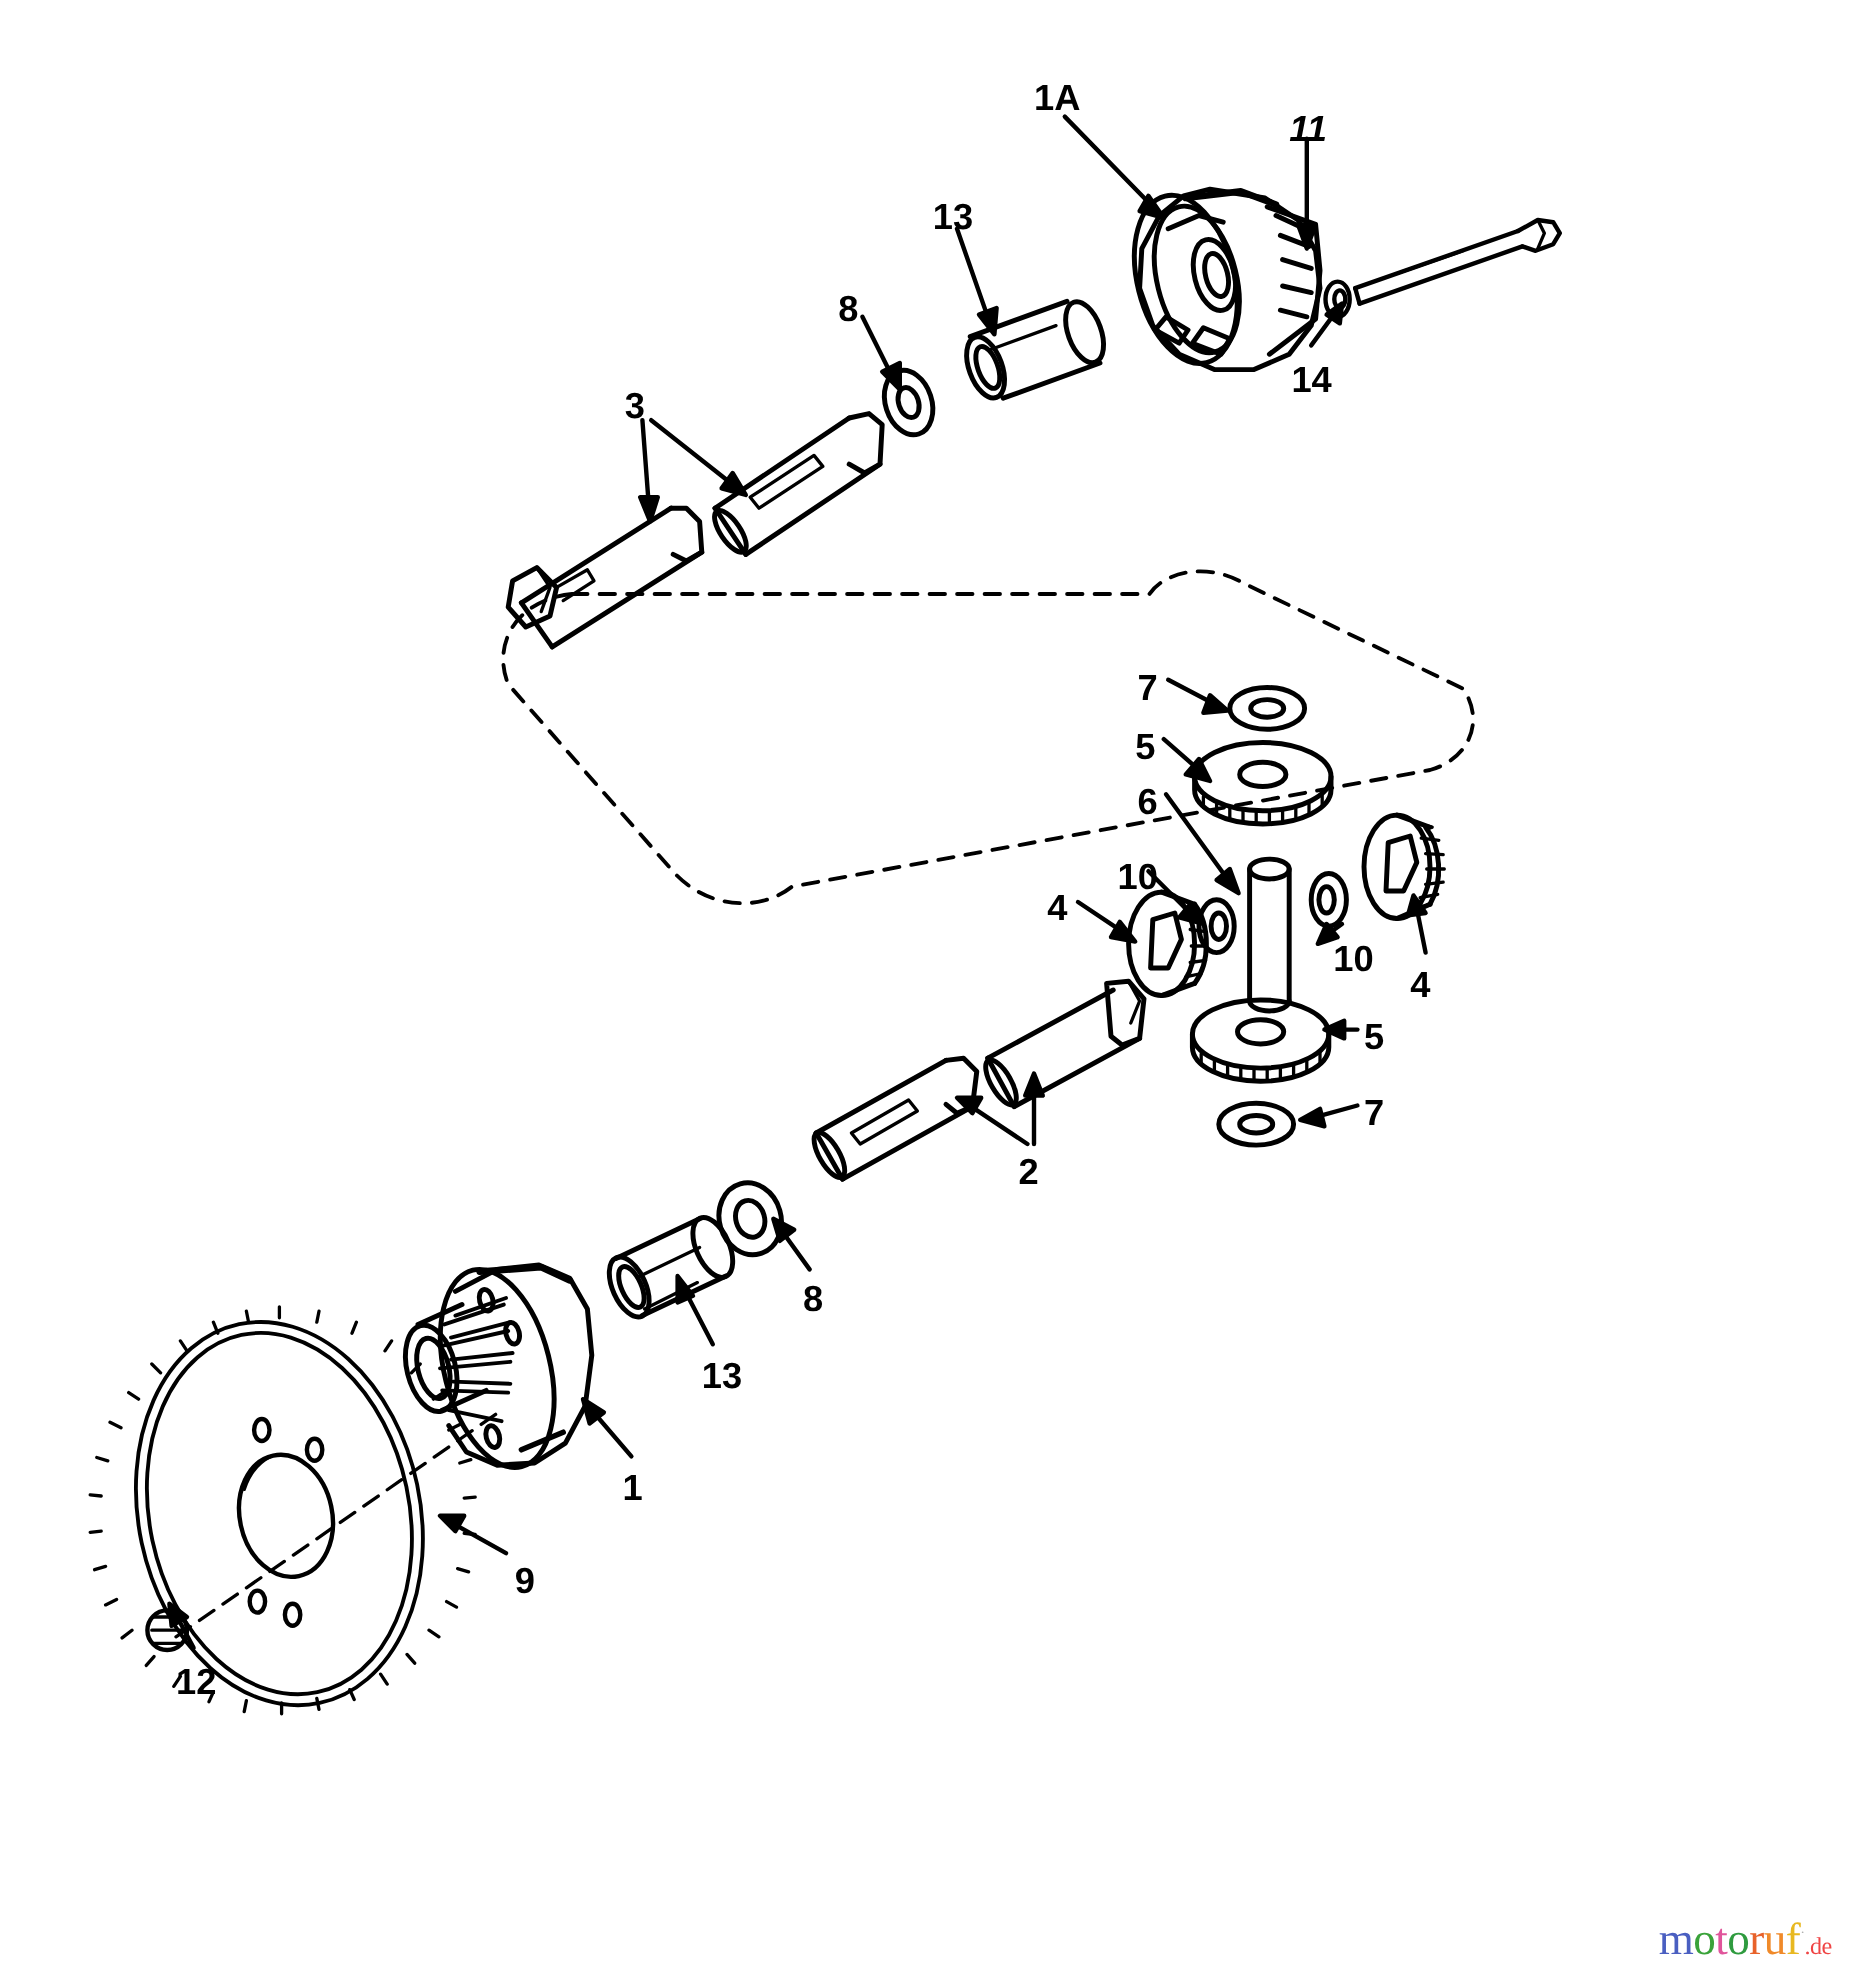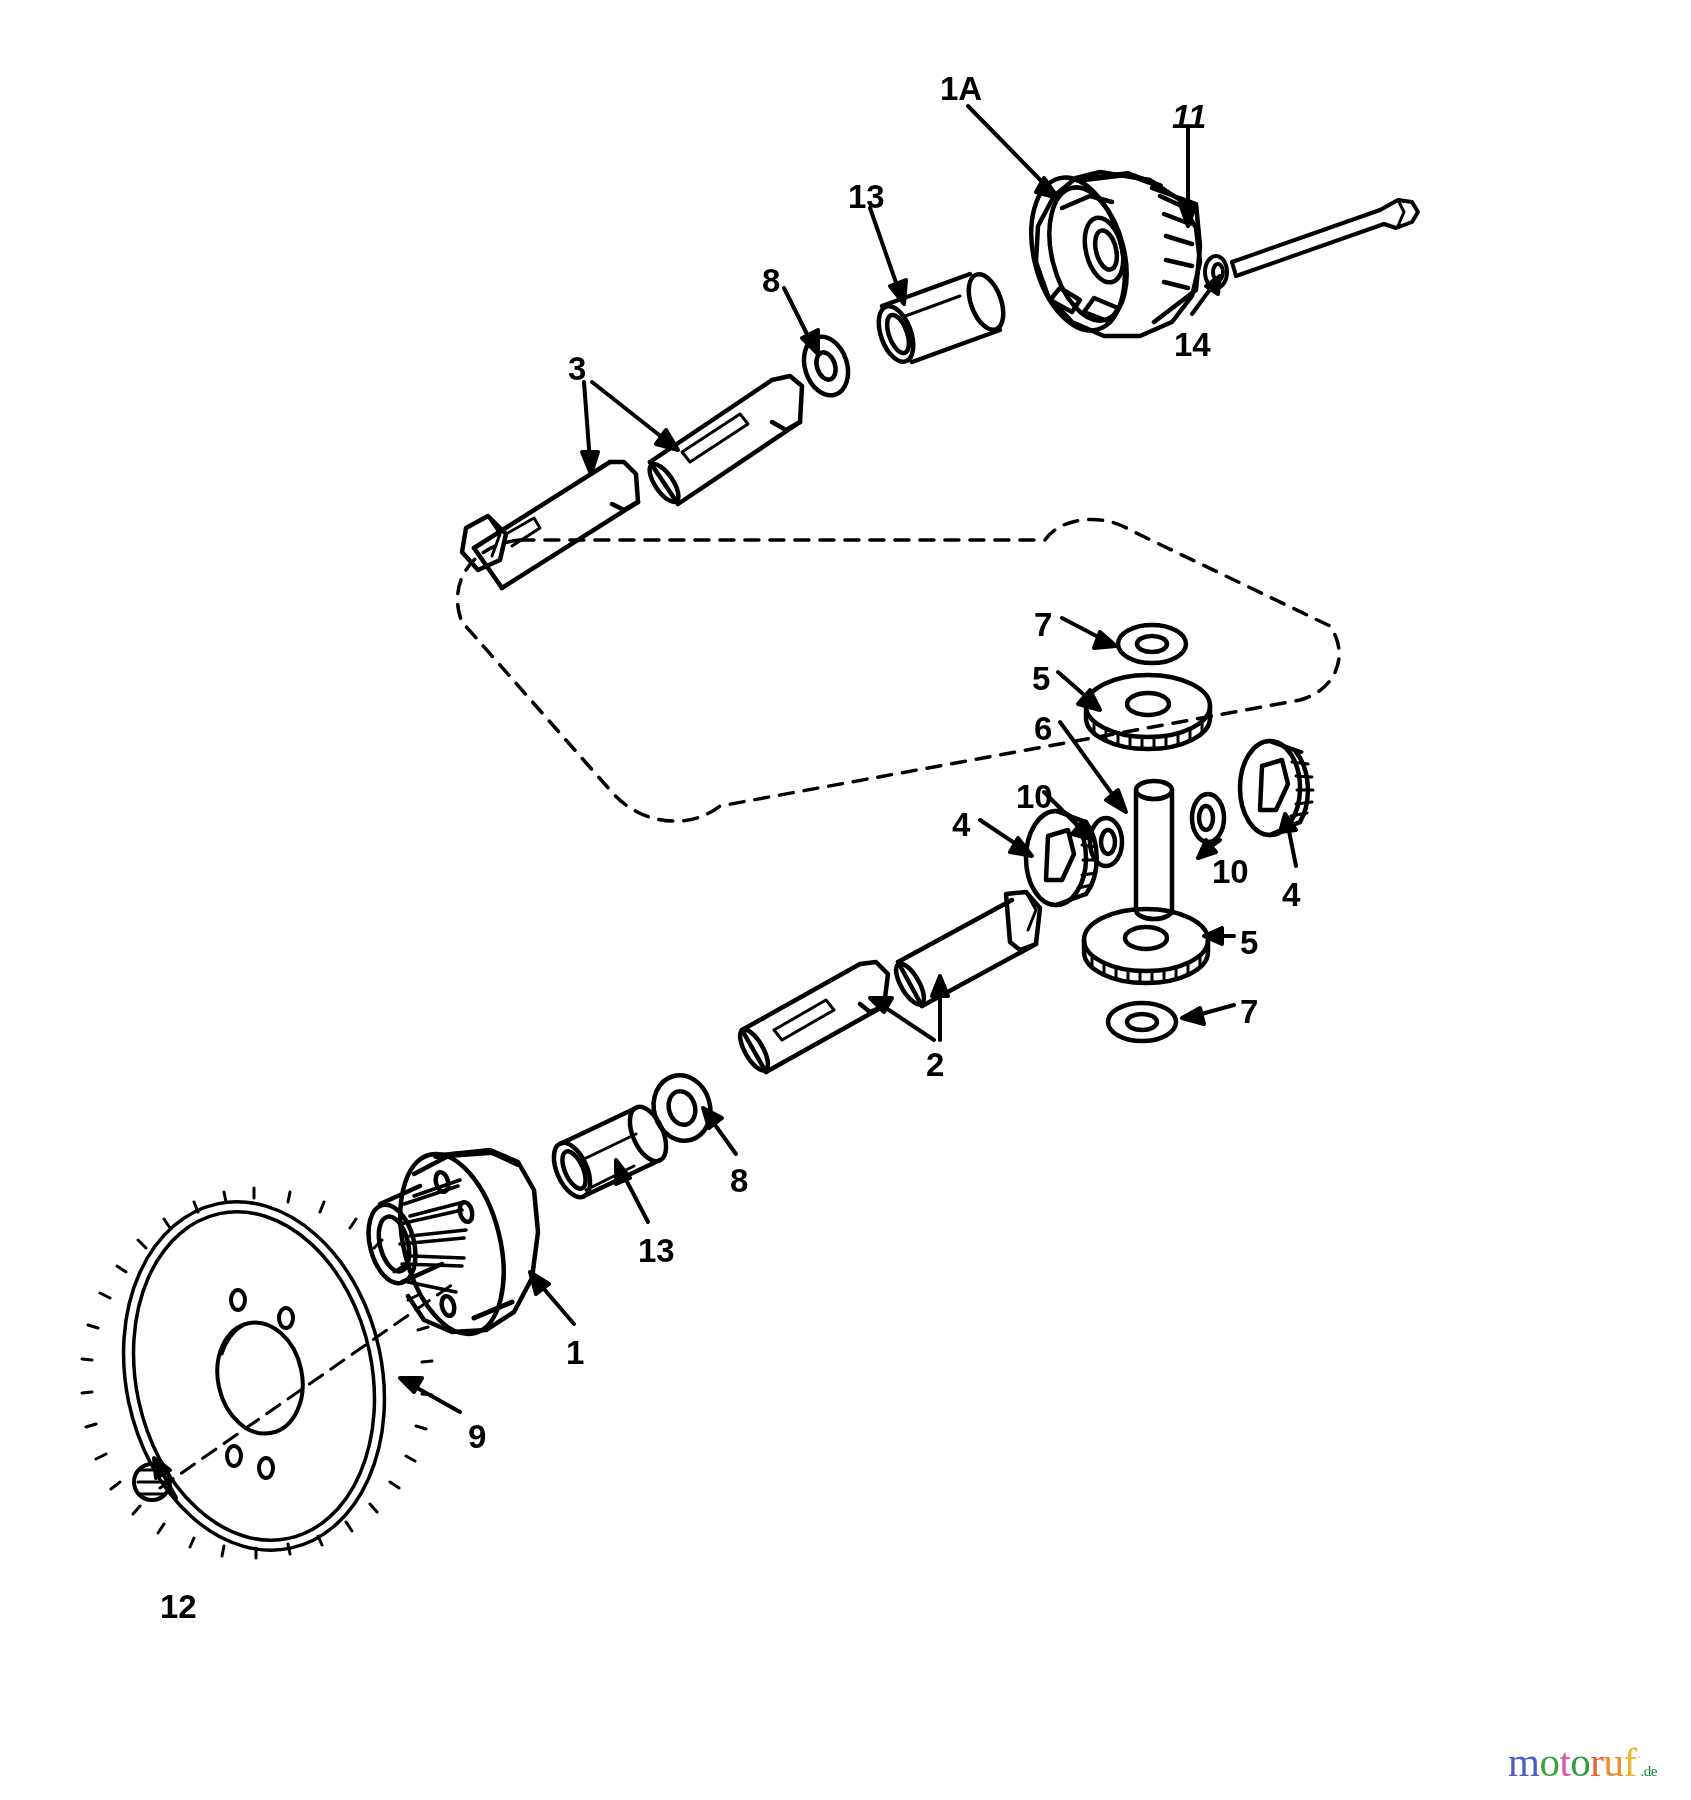--- a/index.html
+++ b/index.html
@@ -38,22 +38,22 @@
     position: absolute;
     left: 1508px;
     top: 1742px;
     font-family: "Liberation Serif", serif;
     font-size: 41px;
     letter-spacing: -0.5px;
     white-space: nowrap;
     line-height: 1;
   }
   #watermark .wm-de {
-    font-size: 15px;
-    color: #15803d;
+    font-size: 22px;
+    color: #ef4444;
   }
   #watermark .wm-dot {
     font-size: 13px;
     vertical-align: super;
     color: #b0b0b0;
   }
 </style>
 </head>
 <body>
 
@@ -405,19 +405,19 @@
   <div class="callout-label" style="left:952px; top:808px;">4</div>
   <div class="callout-label" style="left:1212px; top:855px;">10</div>
   <div class="callout-label" style="left:1282px; top:878px;">4</div>
   <div class="callout-label" style="left:1240px; top:926px;">5</div>
   <div class="callout-label" style="left:1240px; top:995px;">7</div>
   <div class="callout-label" style="left:926px; top:1048px;">2</div>
   <div class="callout-label" style="left:730px; top:1164px;">8</div>
   <div class="callout-label" style="left:638px; top:1234px;">13</div>
   <div class="callout-label" style="left:566px; top:1336px;">1</div>
   <div class="callout-label" style="left:468px; top:1420px;">9</div>
-  <div class="callout-label" style="left:160px; top:1590px;">12</div>
+  <div class="callout-label" style="left:160px; top:1512px;">12</div>
 
   <div id="watermark">
     <span style="color:#4a5fc1">m</span><span style="color:#3aa33a">o</span><span style="color:#e0559b">t</span><span style="color:#2f9b3f">o</span><span style="color:#e8622a">r</span><span style="color:#f08a2a">u</span><span style="color:#e8b820">f</span><span class="wm-dot">·</span><span class="wm-de">.de</span>
   </div>
 
 </div>
 
 </body></html>

